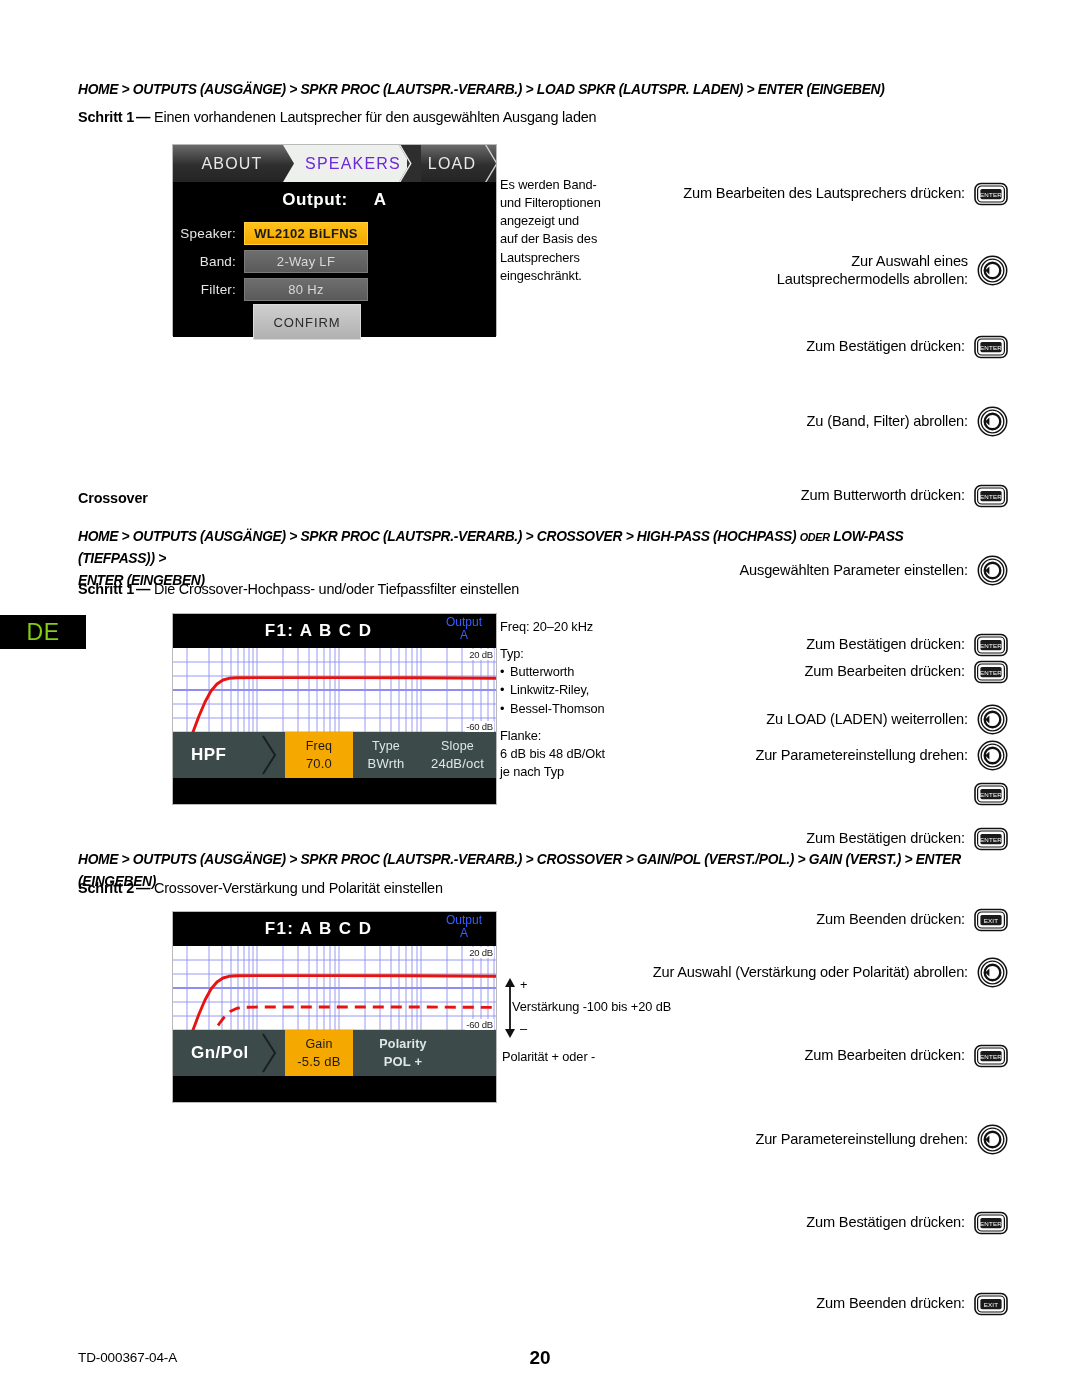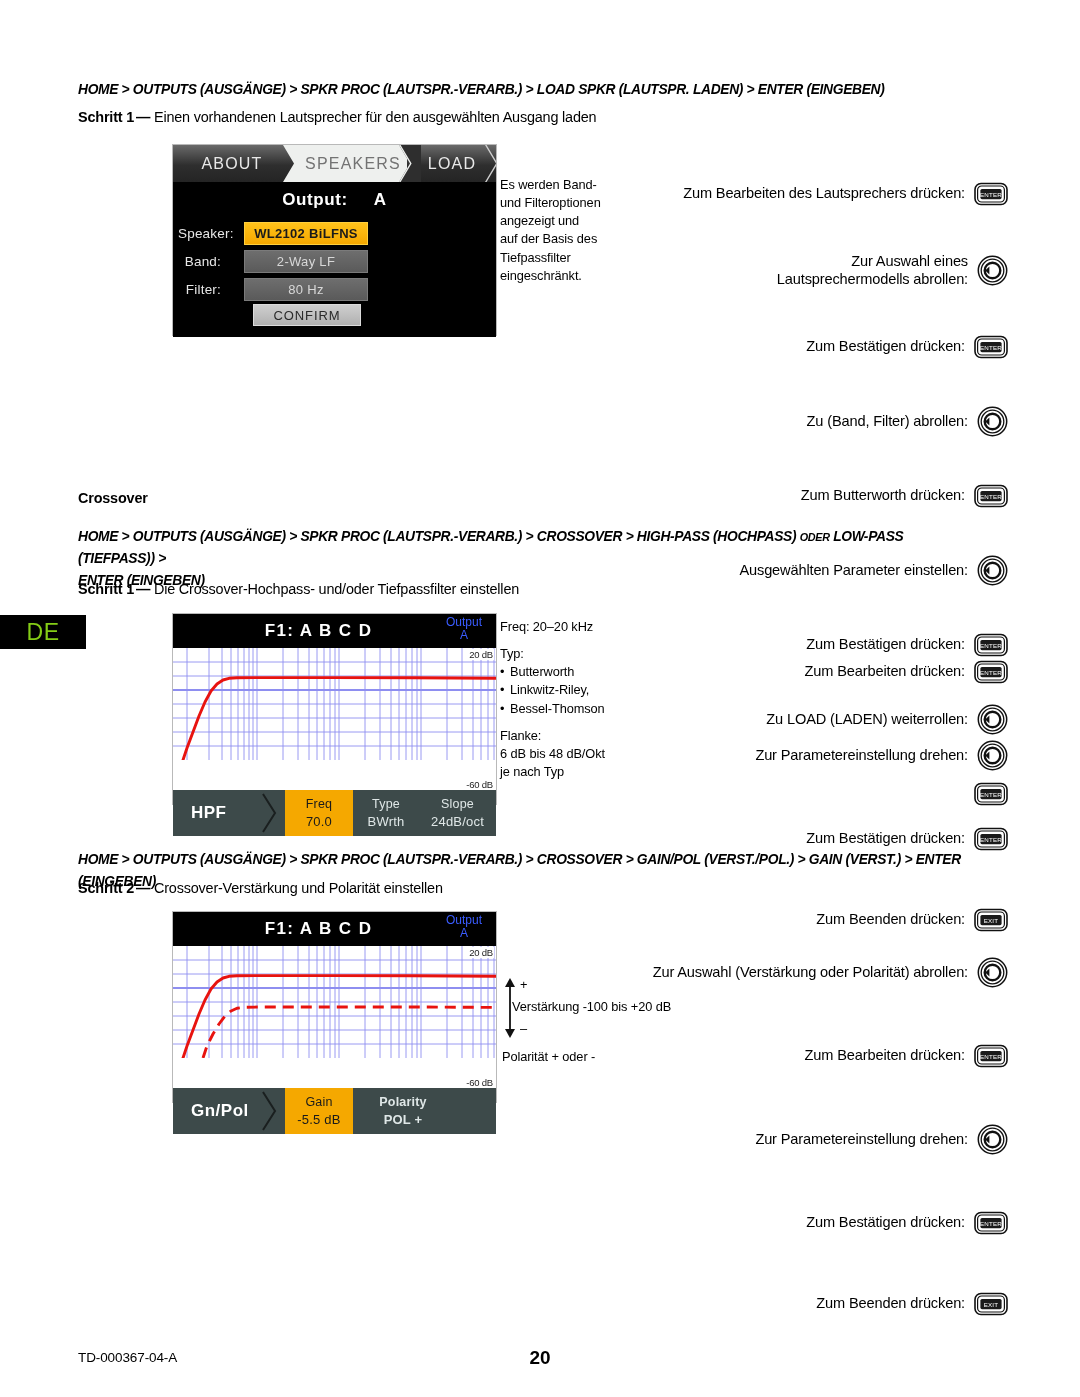--- a/index.html
+++ b/index.html
@@ -86,21 +86,21 @@
     position: absolute;
     top: 0;
     height: 37px;
     display: flex;
     align-items: center;
     justify-content: center;
     font-size: 16px;
     letter-spacing: 1.2px;
     color: #e8e8e8;
   }
-  .tab.active { color: #737373; }
+  .tab.active { color: #6d28d9; }
   .chev {
     position: absolute;
     top: 0;
     width: 22px;
     height: 37px;
   }
   .chev svg { display: block; }
 
   .screen-body { position: relative; height: 155px; width: 100%; background: #000; }
 
@@ -114,21 +114,21 @@
     letter-spacing: .6px;
   }
   .out-line .val { display: inline-block; margin-left: 26px; }
 
   .frow { position: absolute; display: flex; align-items: center; }
   .flabel {
     color: #e6e6e6;
     font-size: 13.5px;
     text-align: right;
     width: 66px;
-    padding-right: 23px;
+    padding-right: 8px;
     letter-spacing: .2px;
   }
   .fval {
     width: 124px;
     height: 23px;
     display: flex;
     align-items: center;
     justify-content: center;
     font-size: 13px;
     letter-spacing: .3px;
@@ -140,21 +140,21 @@
     background: linear-gradient(#ffc21a, #f5a800);
     color: #1a1a1a;
     border-color: #ffcf3d;
     font-weight: 600;
   }
   .confirm {
     position: absolute;
     left: 80px;
     top: 122px;
     width: 108px;
-    height: 22px;
+    height: 36px;
     display: flex;
     align-items: center;
     justify-content: center;
     font-size: 13px;
     letter-spacing: .9px;
     color: #2a2a2a;
     background: linear-gradient(#cfcfcf, #b0b0b0);
     border: 1px solid #dcdcdc;
   }
 
@@ -180,21 +180,21 @@
     right: 5px;
     top: 2px;
     text-align: center;
     color: #3a5cff;
     font-size: 12px;
     line-height: 1.05;
     width: 54px;
   }
   .plot {
     position: relative;
-    height: 142px;
+    height: 84px;
     background: #fff;
     overflow: hidden;
   }
   .plot svg { position: absolute; inset: 0; display: block; }
   .dblabel {
     position: absolute;
     right: 2px;
     font-size: 9.5px;
     color: #1b1b1b;
     background: #fff;
@@ -370,21 +370,21 @@
 
       <div class="confirm">CONFIRM</div>
     </div>
   </div>
 
   <div class="note" style="left:500px; top:176px;">
     <div>Es werden Band-</div>
     <div>und Filteroptionen</div>
     <div>angezeigt und</div>
     <div>auf der Basis des</div>
-    <div>Tiefpassfilter</div>
+    <div>Lautsprechers</div>
     <div>eingeschränkt.</div>
   </div>
 
   <div class="instr" style="right:72px; top:144px; gap:9px;">
     <div class="irow">
       <div class="itext">Zum Bearbeiten des Lautsprechers drücken:</div>
       <div class="ibtn">
         <svg viewBox="0 0 34 26" width="34" height="26">
           <rect x="1" y="2.5" width="32" height="21" rx="6" ry="6" fill="#fff" stroke="#111" stroke-width="1.6"></rect>
           <rect x="3.6" y="5" width="26.8" height="16" rx="4" ry="4" fill="#fff" stroke="#111" stroke-width="1.2"></rect>

